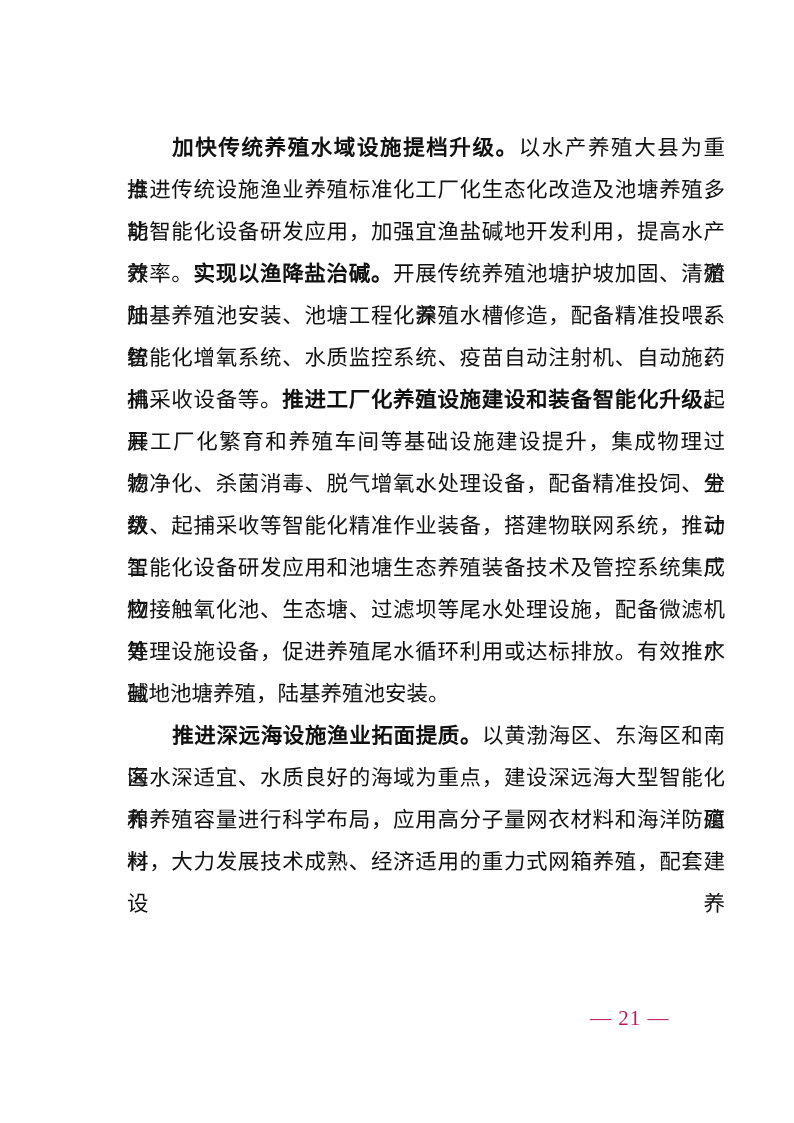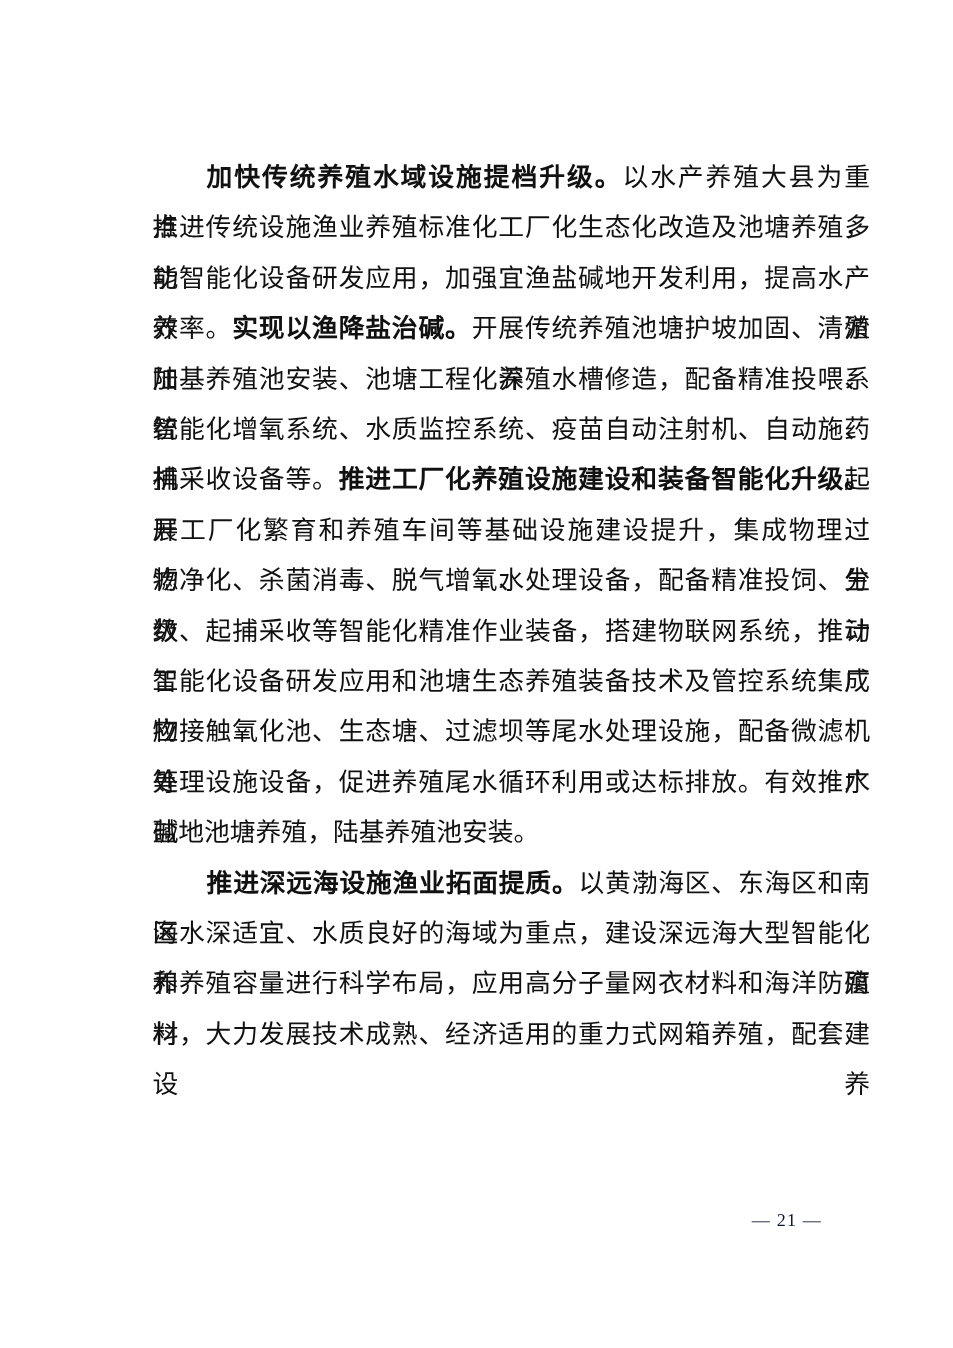--- a/index.html
+++ b/index.html
@@ -39,24 +39,24 @@
   .line.indent {
     text-indent: 2.1em;
   }
   .seg { font-weight: 400; }
   .seg.bold { font-weight: 700; }
   .page-number {
     position: absolute;
     left: 590px;
     top: 1004px;
     width: 95px;
-    font-size: 15px;
+    font-size: 21px;
     line-height: 28px;
-    text-align: right;
-    color: #0f172a;
+    text-align: left;
+    color: #be185d;
     letter-spacing: 1px;
   }
 </style>
 </head>
 <body>
 
 <div class="page">
   <div class="doc-body">
       <div class="line indent"><span class="seg bold">加快传统养殖水域设施提档升级。</span><span class="seg">以水产养殖大县为重点，</span></div>
       <div class="line"><span class="seg">推进传统设施渔业养殖标准化工厂化生态化改造及池塘养殖多功</span></div>

